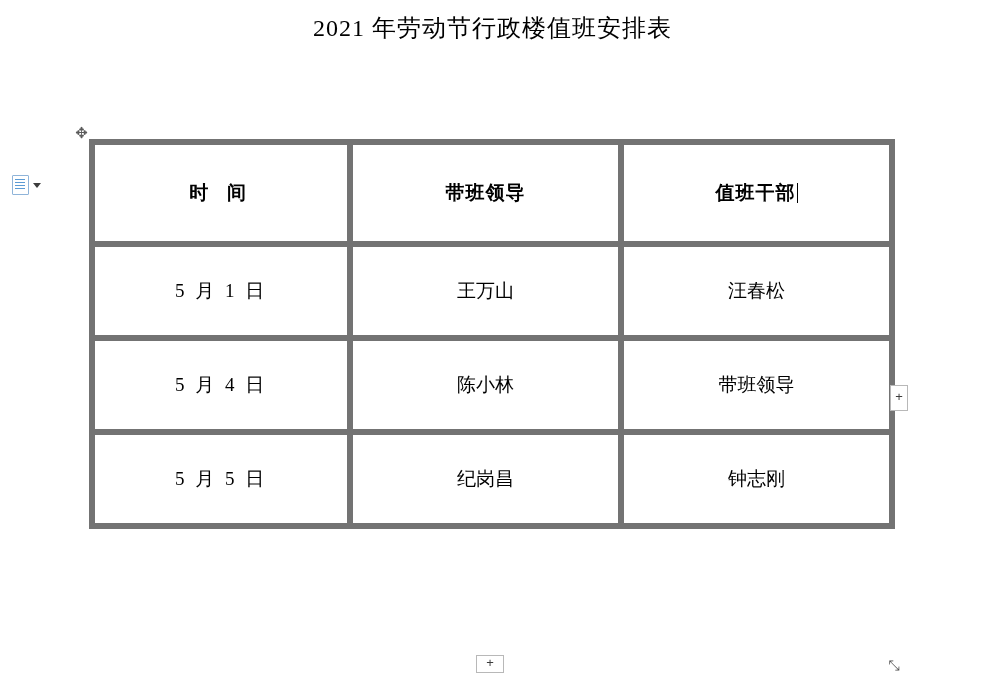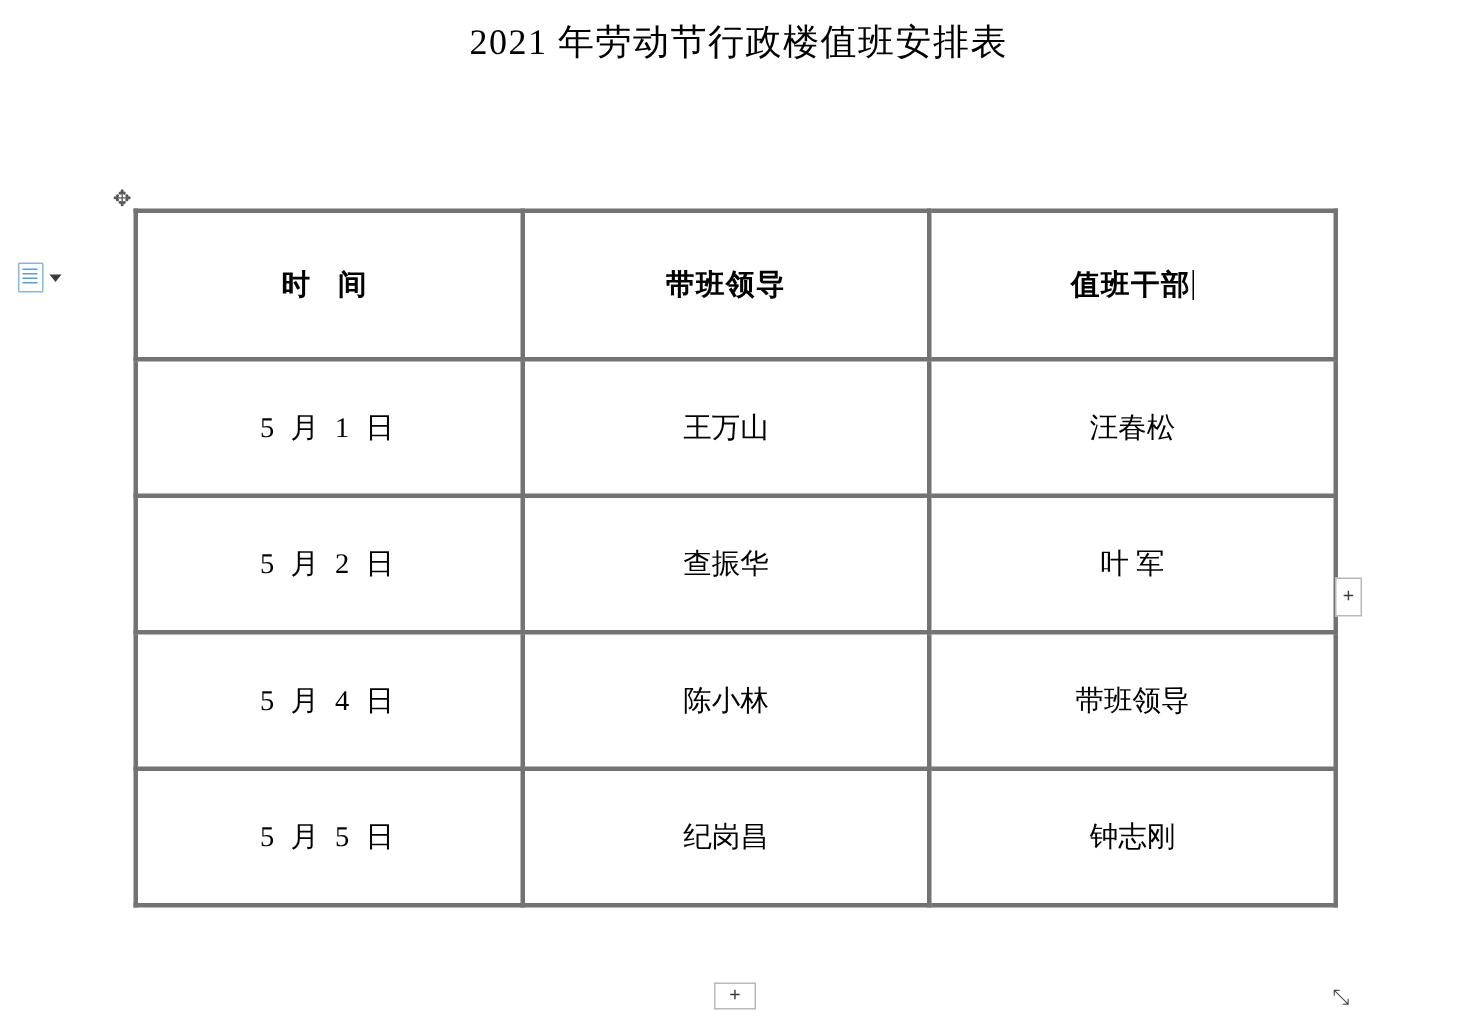--- a/index.html
+++ b/index.html
@@ -35,21 +35,21 @@
     top: 139px;
     width: 800px;
   }
 
   table.duty {
     border-collapse: collapse;
     width: 800px;
     table-layout: fixed;
   }
   table.duty td {
-    border: 3px solid #737373;
+    border: 6px solid #737373;
     height: 86px;
     text-align: center;
     vertical-align: middle;
     font-size: 19px;
     font-family: "Liberation Serif", serif;
   }
   table.duty tr.head td {
     font-weight: bold;
     letter-spacing: 1px;
     height: 94px;
@@ -186,25 +186,20 @@
         <td><span class="sp">时   间</span></td>
         <td><span>带班领导</span></td>
         <td><span>值班干部</span><span class="caret"></span></td>
       </tr>
       <tr>
         <td><span class="spaced-date">5 月 1 日</span></td>
         <td><span>王万山</span></td>
         <td><span>汪春松</span></td>
       </tr>
       <tr>
-        <td><span class="spaced-date">5 月 2 日</span></td>
-        <td><span>查振华</span></td>
-        <td><span>叶  军</span></td>
-      </tr>
-      <tr>
         <td><span class="spaced-date">5 月 4 日</span></td>
         <td><span>陈小林</span></td>
         <td><span>带班领导</span></td>
       </tr>
       <tr>
         <td><span class="spaced-date">5 月 5 日</span></td>
         <td><span>纪岗昌</span></td>
         <td><span>钟志刚</span></td>
       </tr>
     </tbody>

